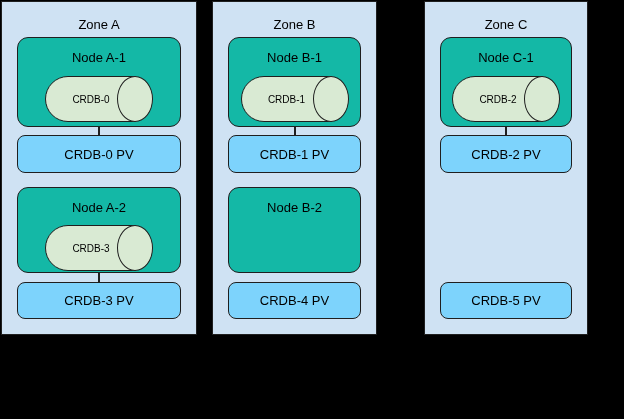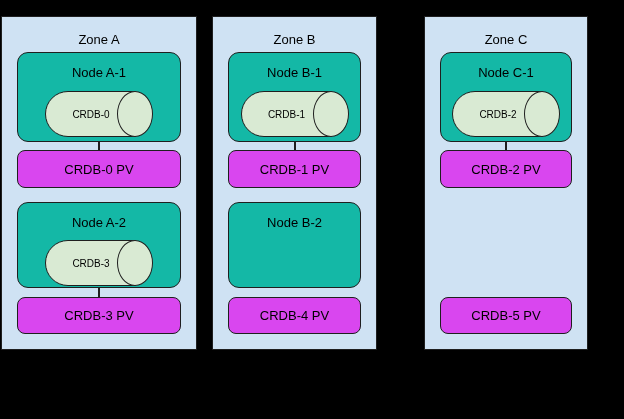--- a/index.html
+++ b/index.html
@@ -11,21 +11,21 @@
     position: relative;
     width: 624px;
     height: 419px;
     background: #000000;
     font-family: "Liberation Sans", "DejaVu Sans", sans-serif;
     color: #000000;
     overflow: hidden;
   }
   .zone {
     position: absolute;
-    top: 16px;
+    top: 1px;
     height: 334px;
     background: #cfe2f3;
     border: 1.5px solid #1f1f1f;
     box-sizing: border-box;
     padding-left: 48px;
   }
   .zone-a { left: 1px;   width: 196px; }
   .zone-b { left: 212px; width: 165px; }
   .zone-c { left: 424px; width: 164px; }
 
@@ -68,21 +68,21 @@
     margin-left: -1px;
     background: #1f1f1f;
   }
   .connector-1 { top: 122px; height: 12px; }
   .connector-2 { top: 268px; height: 14px; }
 
   .pv {
     position: absolute;
     left: 15px;
     right: 15px;
-    background: #d946ef;
+    background: #7dd3fc;
     border: 1px solid #1f1f1f;
     border-radius: 8px;
     box-sizing: border-box;
     display: flex;
     align-items: center;
     justify-content: center;
     font-size: 13px;
   }
   .pv-1 { top: 133px; height: 38px; }
   .pv-2 { top: 280px; height: 37px; }

